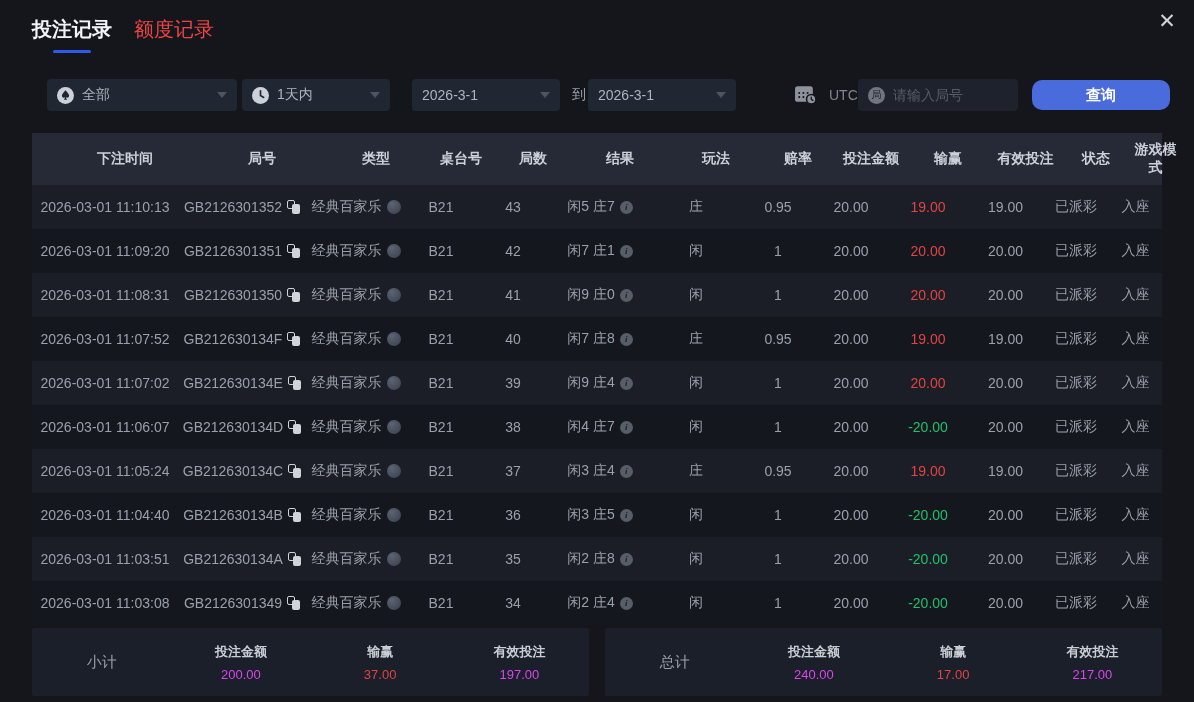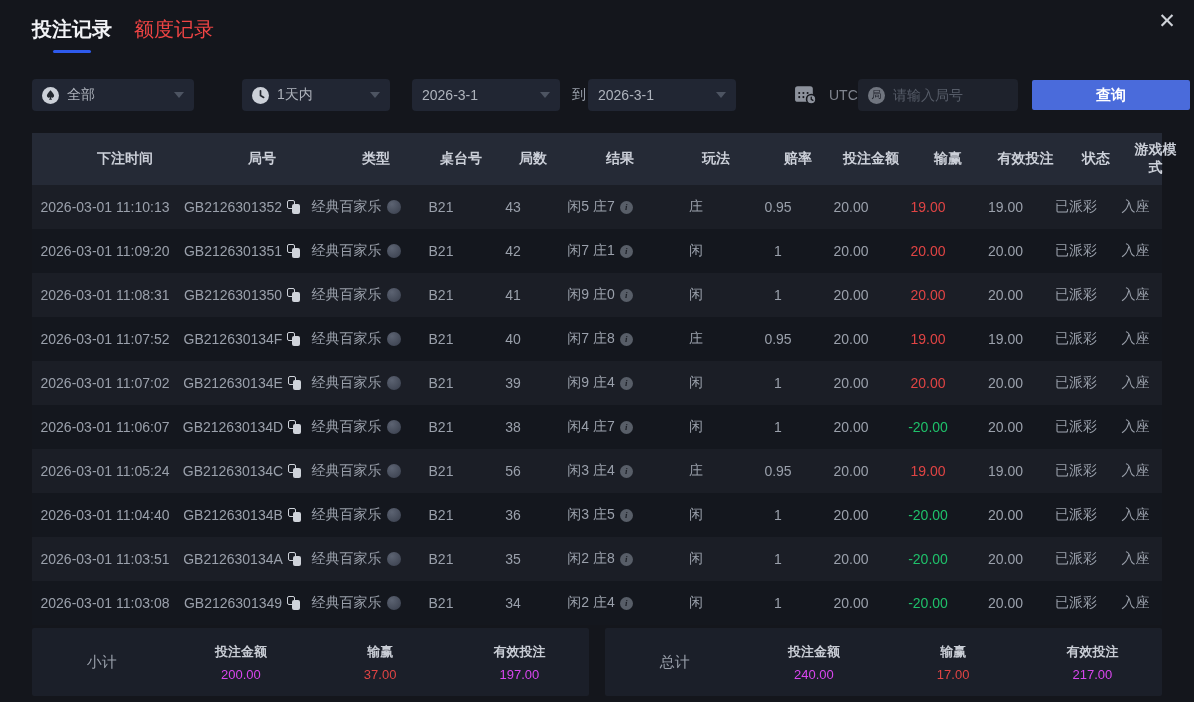--- a/index.html
+++ b/index.html
@@ -20,35 +20,35 @@
   .close-btn { position:absolute; top:6px; right:12px; width:30px; height:30px;
     display:flex; align-items:center; justify-content:center;
     color:#cfd2d8; font-size:21px; cursor:pointer; }
   
   .filterbar { position:relative; height:32px; margin:26px 32px 0; font-size:14px; }
   .fbox { position:absolute; top:0; height:32px; background:#212633; border-radius:4px;
     display:flex; align-items:center; padding:0 10px; gap:8px; color:#aeb3bc; cursor:pointer; }
   .fbox .grow { flex:1; }
   .chevron { width:0; height:0; border-left:5px solid transparent; border-right:5px solid transparent;
     border-top:6px solid #4d5462; }
-  .dd-gametype { left:0; width:162px;font-family:Liberation Serif, serif; }
+  .dd-gametype { left:15px; width:190px;font-family:Liberation Serif, serif; }
   .dd-timerange { left:210px; width:148px; }
   .dd-datefrom { left:380px; width:148px; }
   .to-label { position:absolute; left:540px; top:7px; color:#9aa0ab; }
   .dd-dateto { left:556px; width:148px; }
   .tz { position:absolute; left:762px; top:5px; display:flex; align-items:center; gap:12px; color:#80858f; }
   .searchbox { left:826px; width:160px; background:#1e222c; cursor:text; }
   .searchbox input { background:transparent; border:none; outline:none; width:100%;
     color:#aeb3bc; font-size:14px; font-family:inherit; }
   .searchbox input::placeholder { color:#565c68; }
   .round-badge { width:17px; height:17px; border-radius:50%; background:#70757f; color:#1d2029;
     font-size:10px; display:inline-flex; align-items:center; justify-content:center; flex:none; }
-  .query-btn { position:absolute; left:1000px; top:1px; width:158px; height:30px;
+  .query-btn { position:absolute; left:1000px; top:1px; width:138px; height:30px;
     background:var(--accent_blue,#4a6bdb); color:#fff; font-size:15px; font-weight:bold;
-    border:none; border-radius:2px; cursor:pointer; font-family:inherit; }
+    border:none; border-radius:10px; cursor:pointer; font-family:inherit; }
   
   .table { margin:22px 32px 0; }
   .trow { display:grid;
     grid-template-columns:146px 128px 100px 70px 74px 100px 92px 72px 74px 80px 75px 66px 53px;
     align-items:center; }
   .thead { height:52px; background:#252a36; color:#ccd0d9; font-weight:bold; font-size:14px;padding-left:20px; }
   .thead > div { text-align:center; }
   .tbody .trow { height:44px; font-size:14px; }
   .tbody .trow:nth-child(odd) { background:#1b1e26; }
   .tbody .trow:nth-child(even) { background:#14171e; }
@@ -451,21 +451,21 @@
           </span>
         </div>
         <div class="cell">
           <span>经典百家乐</span>
           <span class="videoicon"></span>
         </div>
         <div class="cell">
           <span>B21</span>
         </div>
         <div class="cell">
-          <span>56</span>
+          <span>37</span>
         </div>
         <div class="cell">
           <span>闲3 庄4</span>
           <span class="infoicon">i</span>
         </div>
         <div class="cell">
           <span>庄</span>
         </div>
         <div class="cell">
           <span>0.95</span>

